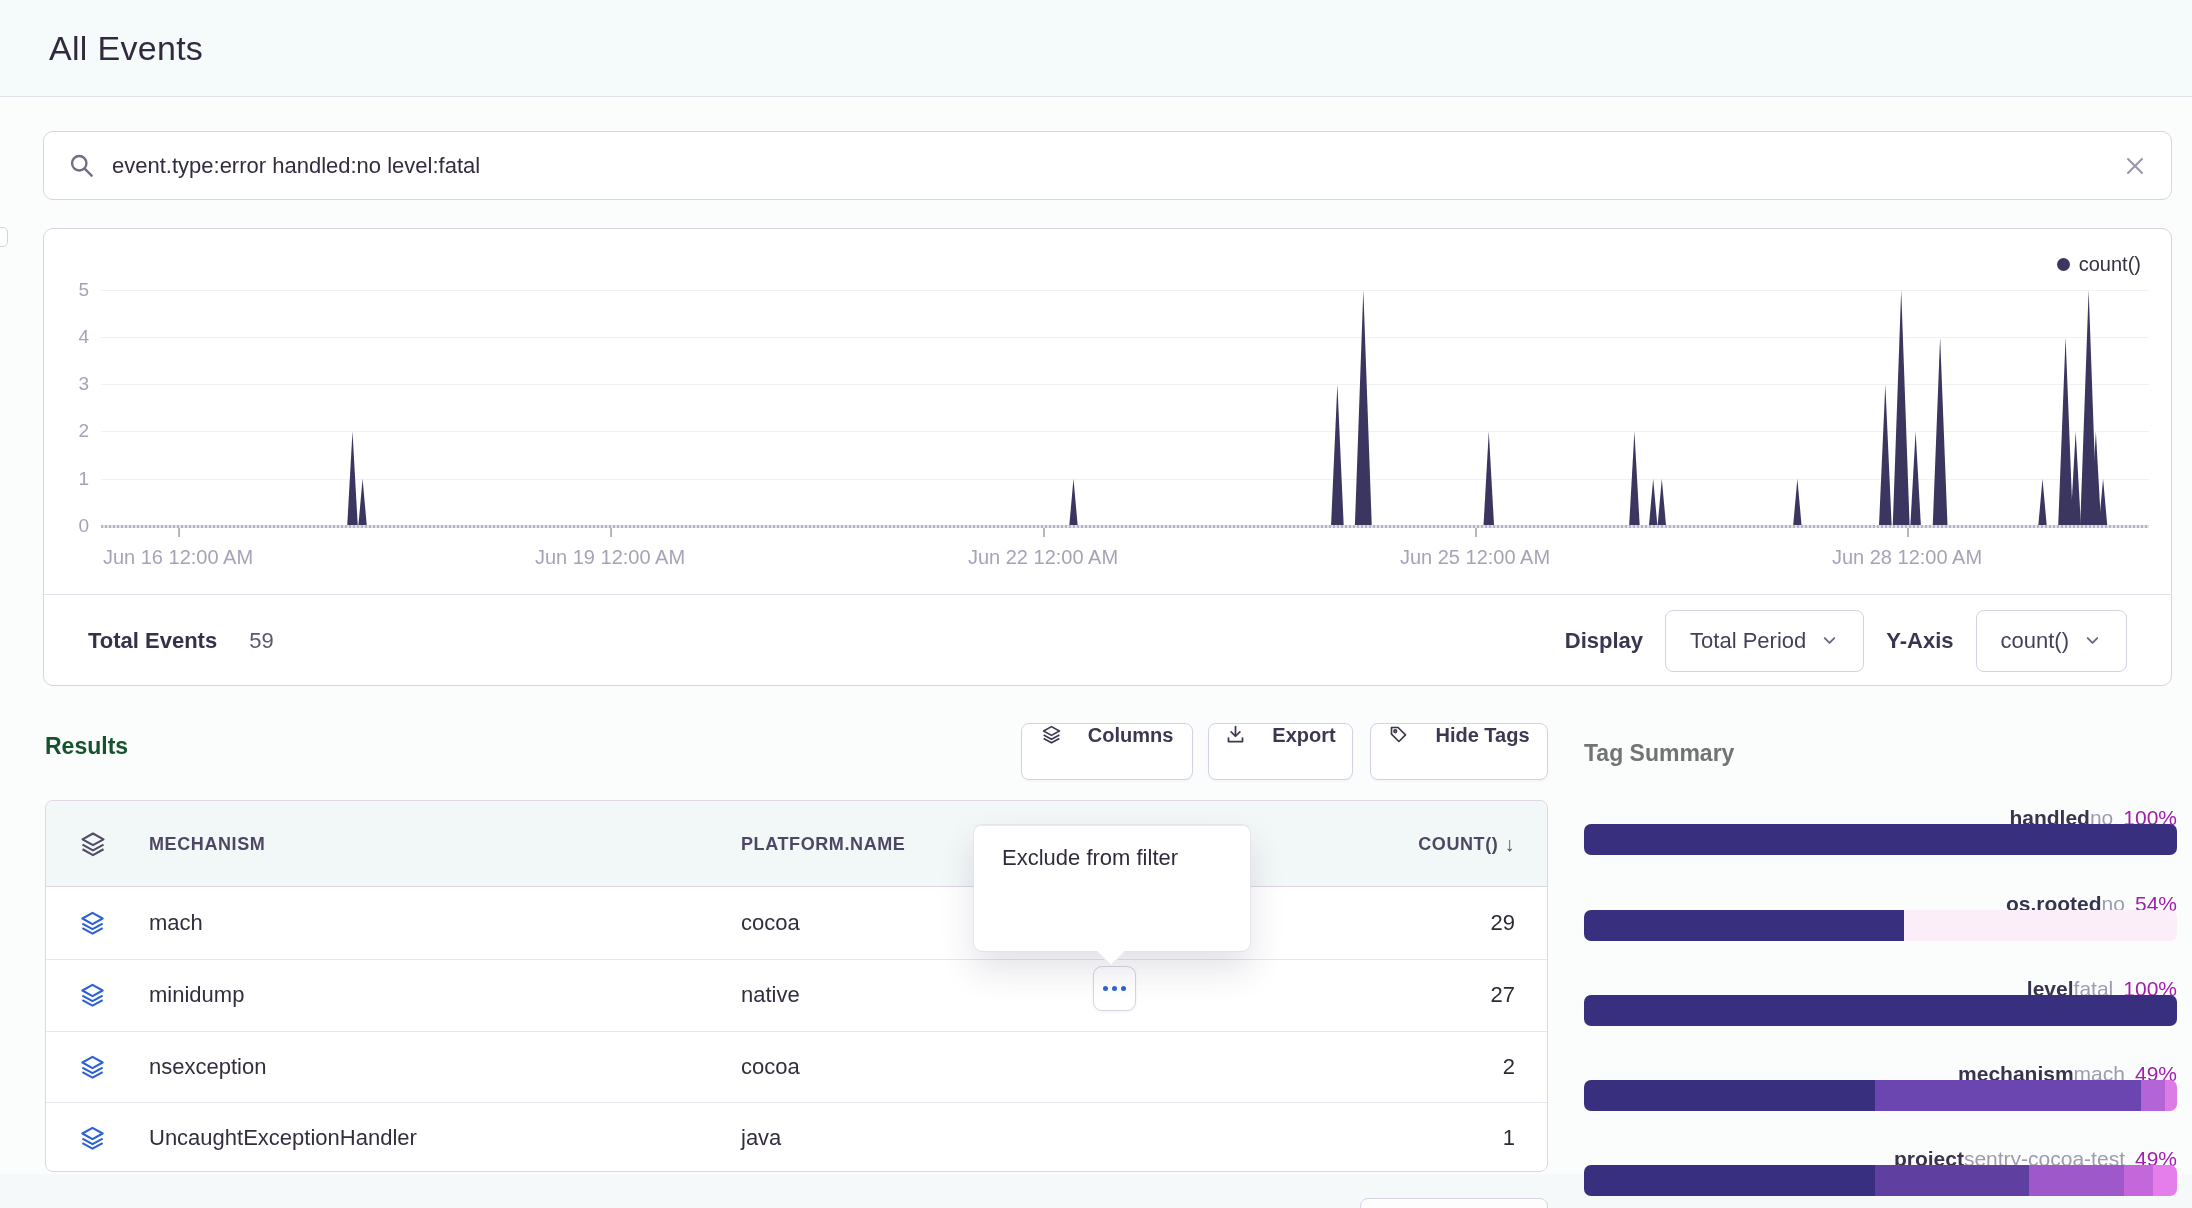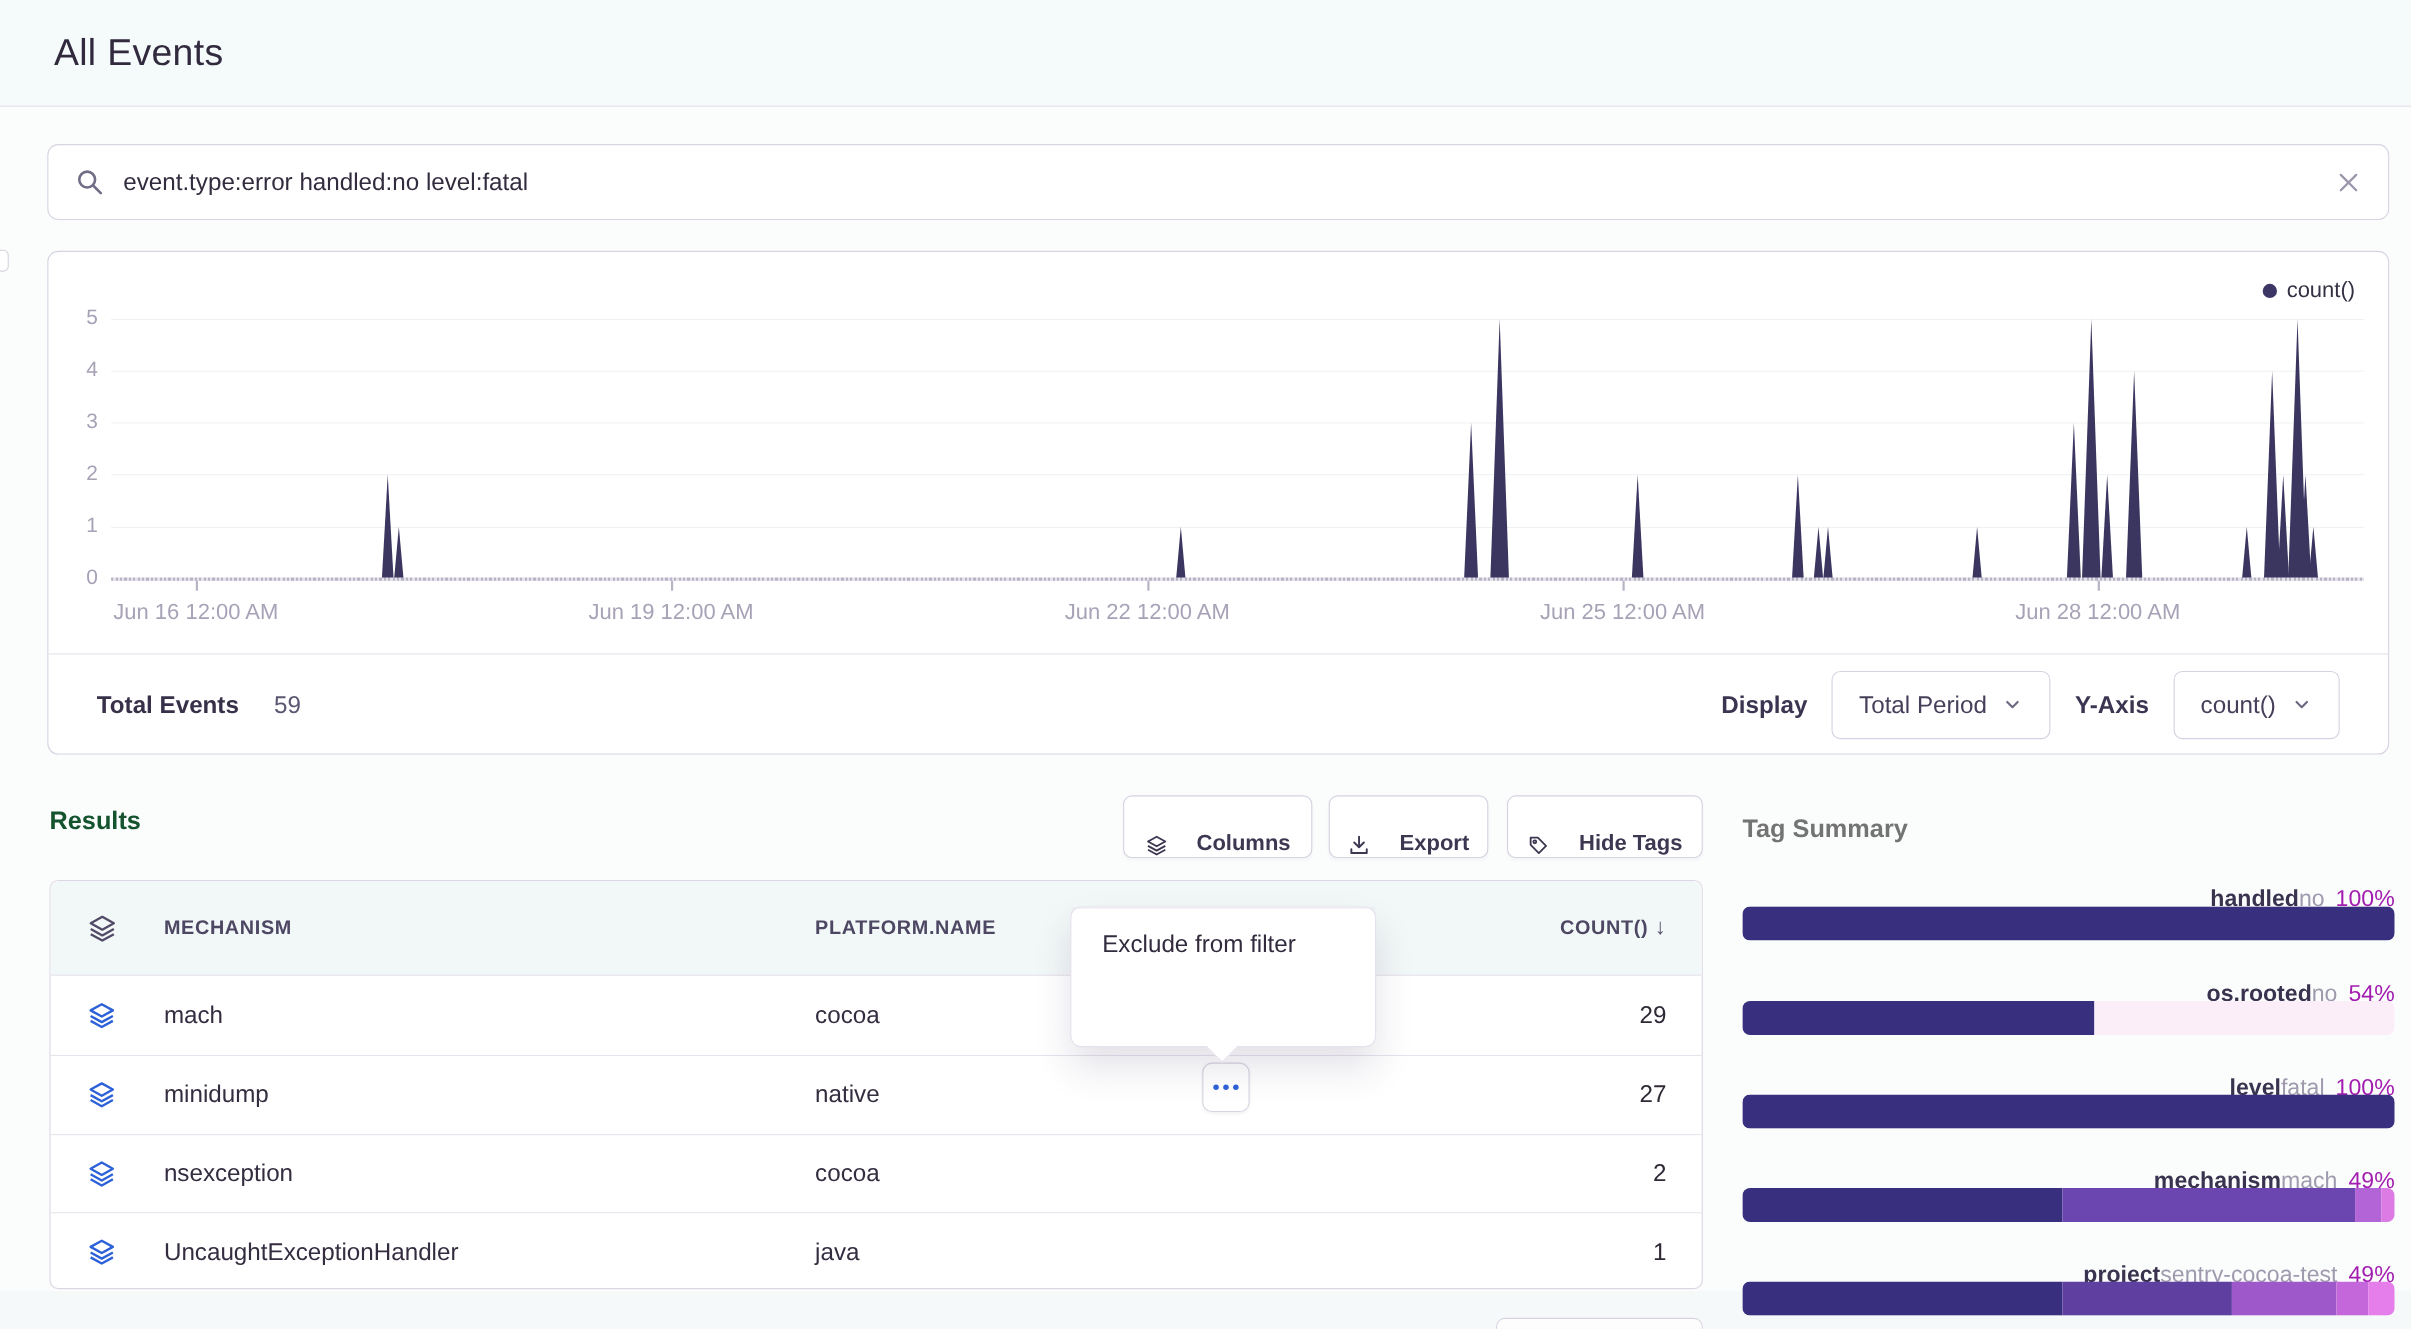--- a/index.html
+++ b/index.html
@@ -35,21 +35,21 @@
   .xlab{position:absolute;top:317px;font-size:20px;color:#a8a2b7;transform:translateX(-50%);white-space:nowrap;}
   .chart-footer{position:absolute;left:0;right:0;top:365px;height:92px;border-top:1px solid #e5e1ea;display:flex;align-items:center;padding:0 44px;}
   .tot-label{font-weight:bold;font-size:22px;color:#373048;}
   .tot-value{font-size:22px;color:#5c5670;margin-left:32px;}
   .footer-right{margin-left:auto;display:flex;align-items:center;gap:22px;}
   .ctl-label{font-weight:bold;font-size:22px;color:#3c3552;}
   .dropdown{height:62px;display:flex;align-items:center;gap:14px;padding:0 24px;border:1px solid #d6d1e0;border-radius:8px;background:#fff;font-size:22px;color:#473f5a;cursor:pointer;}
 
   
   .results-heading{position:absolute;left:45px;top:733px;font-size:23px;font-weight:bold;color:#14532d;z-index:2;}
-  .toolbar-btn{position:absolute;top:723px;height:57px;background:#fff;border:1px solid #d6d1e0;border-radius:8px;display:flex;align-items:flex-end;justify-content:center;gap:26px;font-size:20px;font-weight:bold;color:#3e3751;cursor:pointer;z-index:2;box-shadow:0 2px 2px rgba(40,30,60,.03);}
+  .toolbar-btn{position:absolute;top:723px;height:57px;background:#fff;border:1px solid #d6d1e0;border-radius:8px;display:flex;align-items:flex-start;justify-content:center;gap:26px;font-size:20px;font-weight:bold;color:#3e3751;cursor:pointer;z-index:2;box-shadow:0 2px 2px rgba(40,30,60,.03);}
   .btn-columns{left:1021px;width:172px;}
   .btn-export{left:1208px;width:145px;}
   .btn-hidetags{left:1370px;width:178px;}
 
   
   .table{position:absolute;left:45px;top:800px;width:1503px;height:372px;background:#fff;border:1px solid #dcd7e3;border-radius:8px;z-index:1;}
   .thead{position:absolute;left:0;right:0;top:0;height:86px;background:#f2f7f7;border-bottom:1px solid #dbd6e2;border-radius:8px 8px 0 0;}
   .th{position:absolute;top:50%;transform:translateY(-50%);font-size:18px;font-weight:bold;letter-spacing:.6px;color:#4d4763;cursor:pointer;}
   .th-icon{position:absolute;left:33px;top:50%;transform:translateY(-50%);cursor:pointer;}
   .th-mech{left:103px;}

